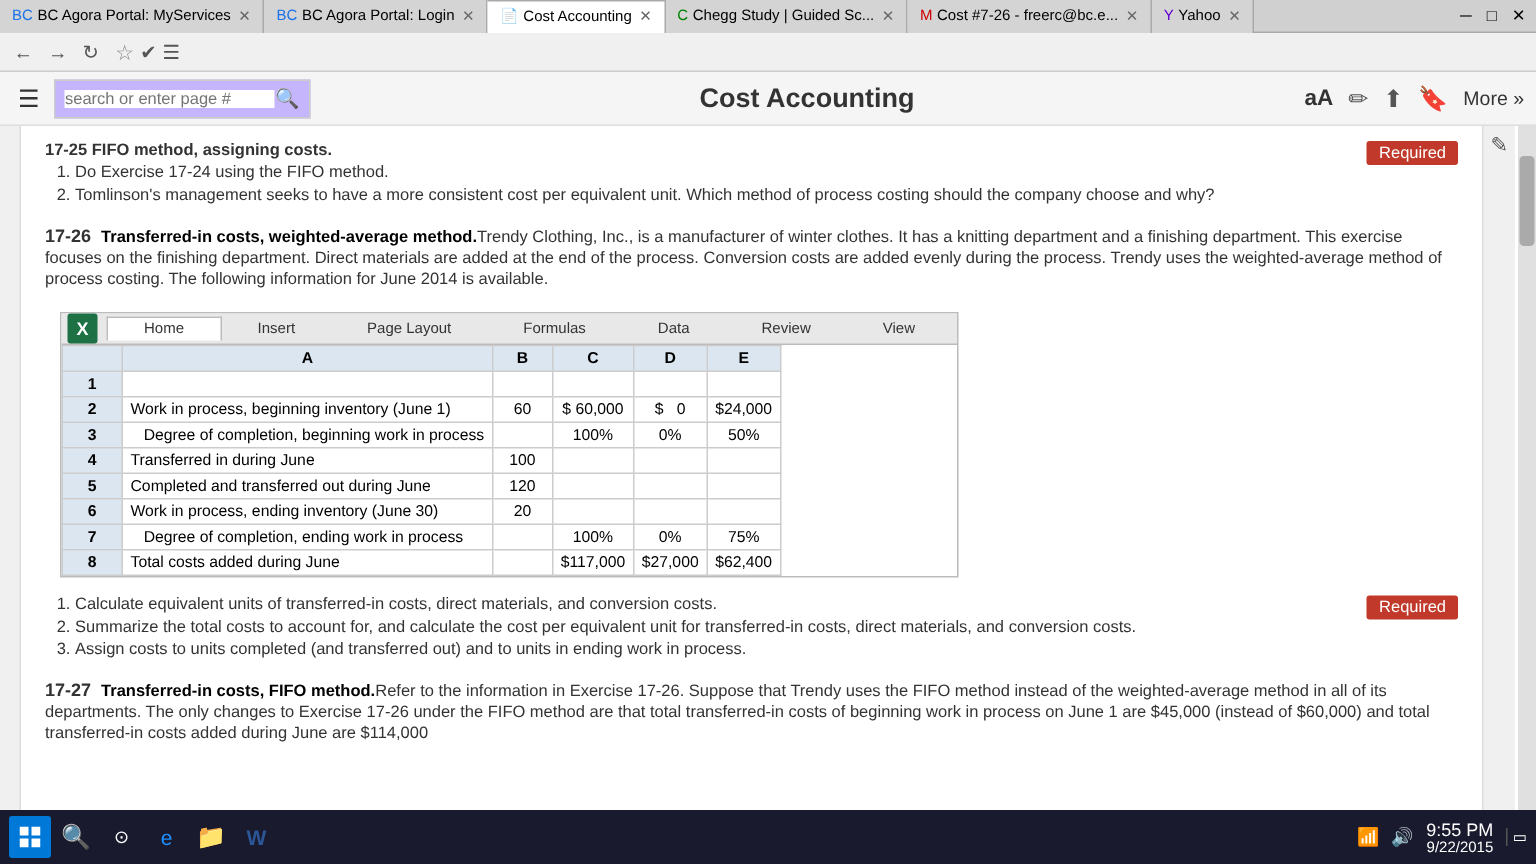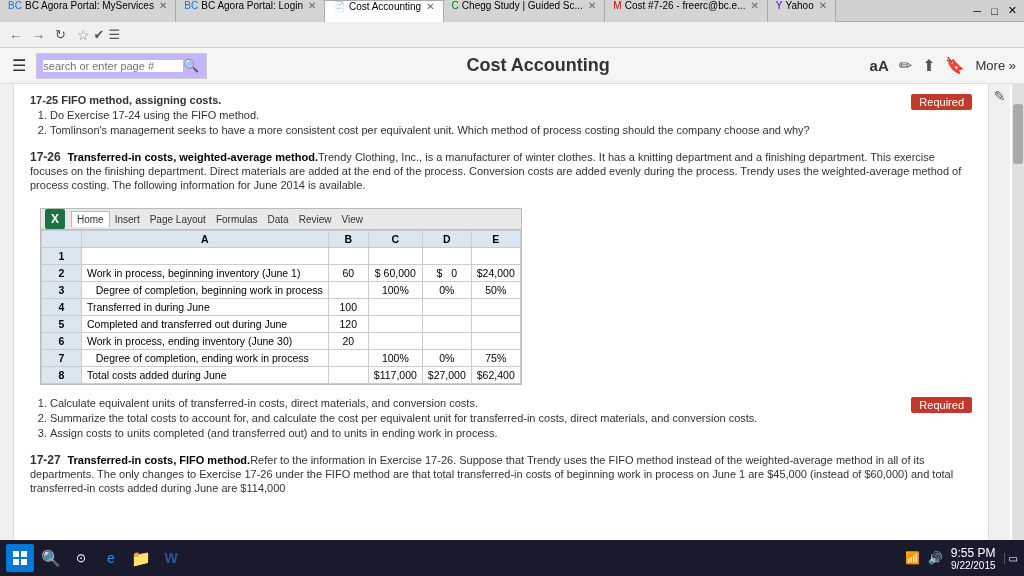--- a/index.html
+++ b/index.html
@@ -9,20 +9,21 @@
     .tabs-bar {
       display: flex;
       align-items: center;
       background: #d0d0d0;
       height: 22px;
       border-bottom: 1px solid #aaa;
       font-size: 11px;
     }
     .tab {
       display: flex;
+      align-items: center;
       padding: 0 8px;
       height: 22px;
       border-right: 1px solid #aaa;
       background: #d4d4d4;
       cursor: pointer;
       white-space: nowrap;
       font-size: 11px;
     }
     .tab.active {
       background: #fff;
@@ -223,21 +224,21 @@
       font-size: 12px;
       font-weight: bold;
       display: flex;
       align-items: center;
       justify-content: center;
       margin-right: 6px;
       border-radius: 2px;
     }
     .excel-tab {
       font-size: 10px;
-      padding: 2px 5px;
+      padding: 2px 24px;
       cursor: pointer;
       color: #333;
     }
     .excel-tab.active {
       background: #fff;
       border: 1px solid #bbb;
       border-bottom: none;
     }
     table.spreadsheet {
       border-collapse: collapse;

